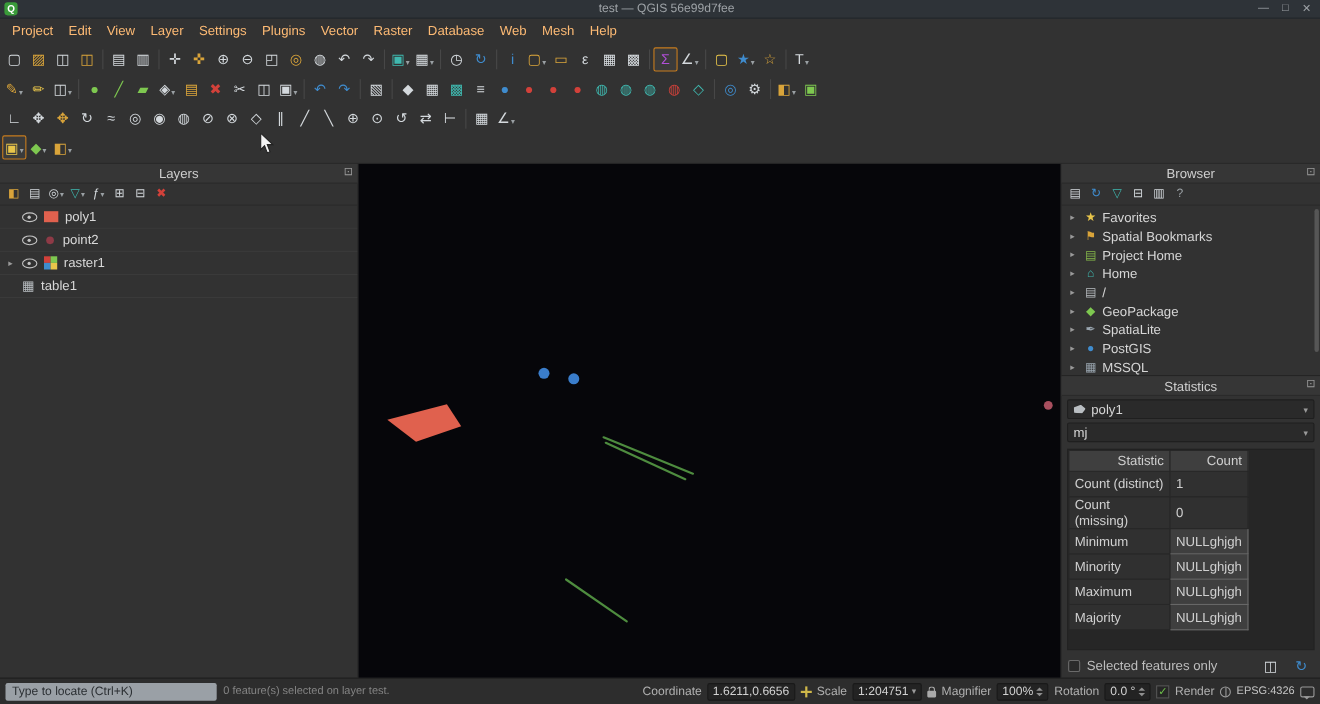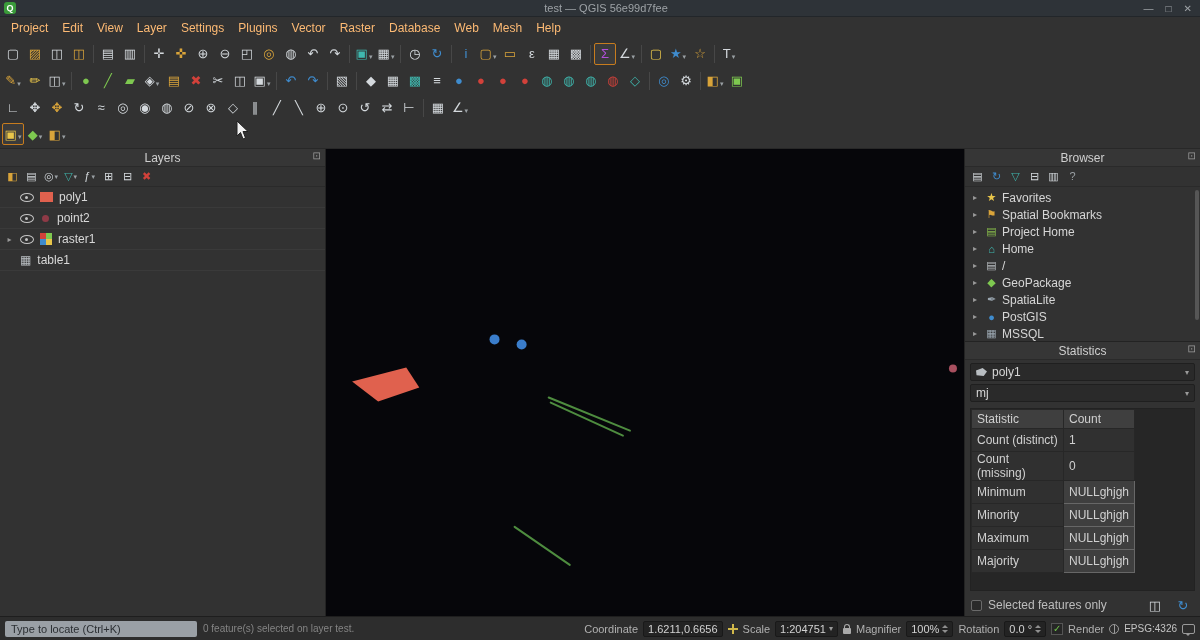--- a/index.html
+++ b/index.html
@@ -71,21 +71,21 @@
 
   
   .stats-panel{flex:1;display:flex;flex-direction:column;min-height:0}
   .combo{height:18px;flex:0 0 auto;background:#2a2a2a;border:1px solid #1f1f1f;border-radius:2px;margin:3px 5px 0;display:flex;align-items:center;gap:5px;padding:0 5px}
   .combo-swatch{width:11px;height:8px;background:#b9bec2;clip-path:polygon(0 30%,60% 0,100% 45%,70% 100%,5% 90%)}
   .combo-text{color:#d6d6d6}
   .carrow{margin-left:auto;font-size:8px;color:#9a9a9a}
   .carrow::before{content:"▾"}
   .table-wrap{flex:1;margin:6px 5px 3px;background:#262626;border:1px solid #222;overflow:hidden}
   table{border-collapse:collapse;font-size:12px}
-  th{width:92px;background:#3f3f3f;border:1px solid #272727;font-weight:normal;color:#cfcfcf;height:19px;padding:0 5px;text-align:left}
+  th{width:92px;background:#3f3f3f;border:1px solid #272727;font-weight:normal;color:#cfcfcf;height:19px;padding:0 5px;text-align:right}
   th+th{width:64px}
   td{border:1px solid #272727;background:#303030;height:23px;padding:0 5px;color:#d0d0d0}
   td.boxed{background:#3f3f3f;border:1px solid #676767}
   .stats-footer{height:22px;flex:0 0 auto;display:flex;align-items:center;gap:6px;padding:0 6px}
   .checkbox{width:11px;height:11px;border:1px solid #6a6a6a;background:#2a2a2a;border-radius:2px;flex:0 0 auto}
   .sf-label{color:#bdbdbd}
   .stats-footer .icons{margin-left:auto;display:flex;gap:6px}
 
   
   .statusbar{height:24px;flex:0 0 auto;background:#2d2d2d;border-top:1px solid #1e1e1e;display:flex;align-items:center;gap:6px;padding:0 5px;font-size:11px;color:#b0b0b0}

